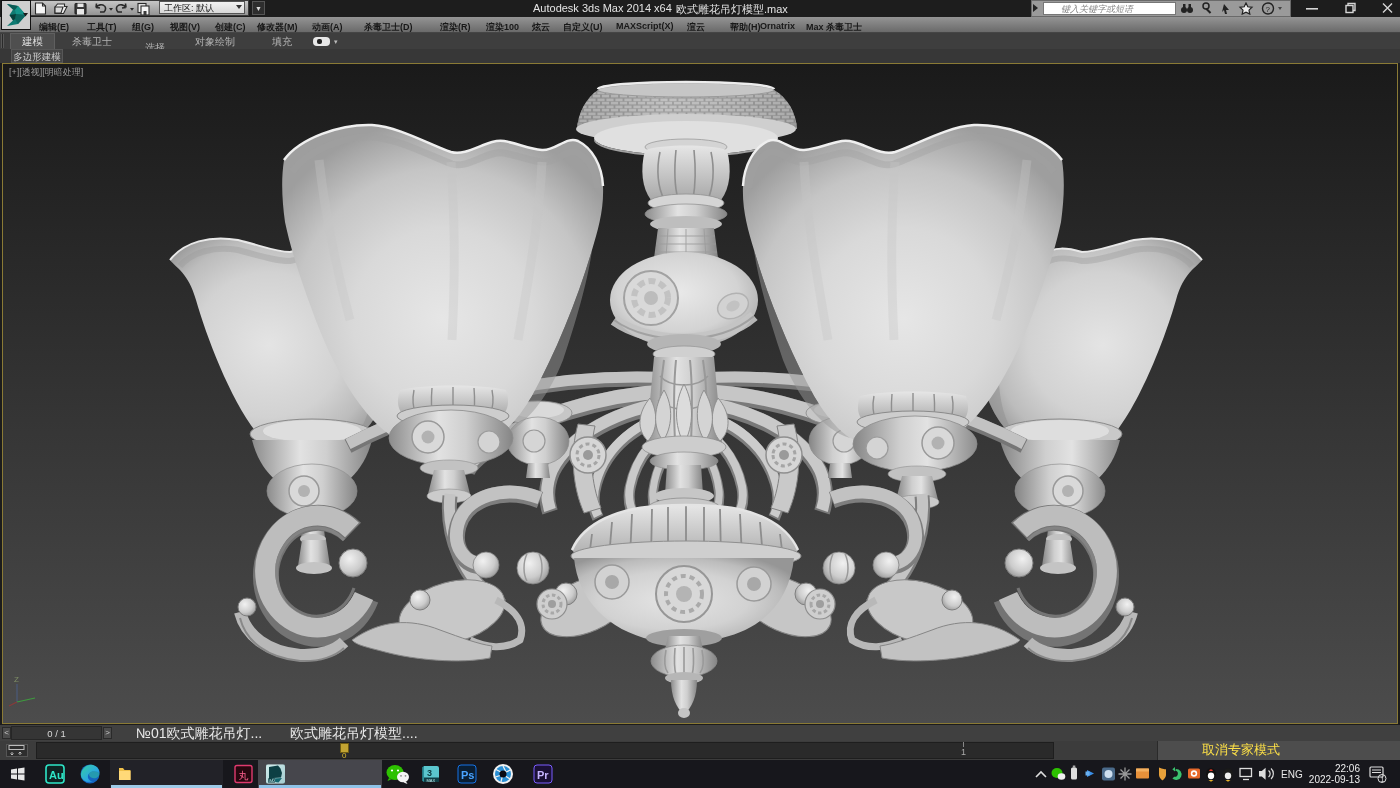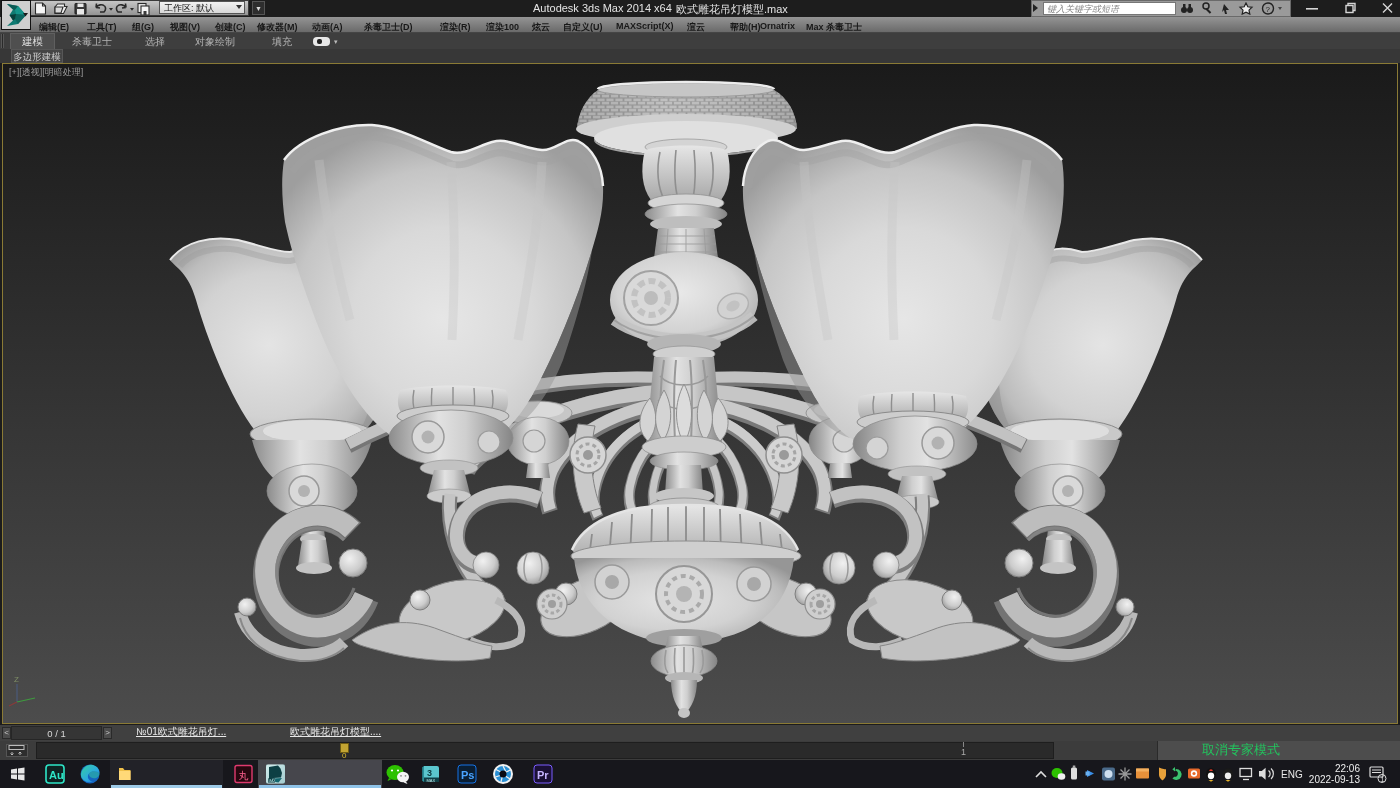--- a/index.html
+++ b/index.html
@@ -44,26 +44,26 @@
 #timeline { left:0; top:725px; width:1400px; height:16px; background:#404040; }
 .tbtn { position:absolute; top:2px; width:9px; height:12px; background:#4c4c4c;
   border:1px solid #2a2a2a; color:#c9c9c9; font-size:8px; line-height:10px; text-align:center; }
 #framebox { left:11px; top:1px; width:91px; height:14px; background:#353535;
   border:1px solid #262626; color:#d8d8d8; font-size:9.5px; line-height:13px; text-align:center; }
 
 #trackrow { left:0; top:741px; width:1400px; height:19px; background:#3c3c3c; }
 #track { left:36px; top:1px; width:1018px; height:17px; background:#2a2a2a;
   border:1px solid #1e1e1e; }
 #expertbtn { left:1157px; top:0px; width:243px; height:19px; background:#4d4d4d;
-  border-left:1px solid #2a2a2a; color:#22c55e; font-size:13px; line-height:18px;
+  border-left:1px solid #2a2a2a; color:#fde047; font-size:13px; line-height:18px;
   text-align:left; padding-left:44px; }
 
 
 #taskbar { left:0; top:760px; width:1400px; height:28px; background:#17171c; }
-.tklabel { position:absolute; color:#e8e8e8; font-size:10px; white-space:nowrap; top:725px;text-decoration:underline; }
+.tklabel { position:absolute; color:#e8e8e8; font-size:14px; white-space:nowrap; top:725px; }
 #clock { right:40px; top:763px; color:#eee; font-size:10px; text-align:right; line-height:11px; }
 </style>
 </head>
 <body>
 <div id="root">
 
   <div class="abs" id="titlebar"></div>
   <div class="abs" id="qat"></div>
   <div class="abs" id="logo"></div>
   <svg class="abs" style="left:3px;top:2px;z-index:6" width="27" height="27" viewBox="0 0 27 27">
@@ -96,21 +96,21 @@
     <path d="M96,6 l4,0 -2,2.8 z" fill="#2a2a2a"></path>
   </svg>
   <div class="abs" id="wsbox">工作区: 默认</div>
   <div class="abs" style="left:236px;top:5px;width:0;height:0;border-top:4px solid #333;border-left:3px solid transparent;border-right:3px solid transparent;z-index:4"></div>
   <div class="abs" id="wsarrow">▼</div>
   <div class="abs ttext" style="left:533px">Autodesk 3ds Max  2014 x64</div>
   <div class="abs ttext" style="left:676px">欧式雕花吊灯模型.max</div>
 
   <div class="abs" style="left:1031px;top:0;width:260px;height:17px;background:#9a9a9a;border:1px solid #6a6a6a"></div>
   <div class="abs" style="left:1033px;top:4px;width:0;height:0;border-left:5px solid #222;border-top:4px solid transparent;border-bottom:4px solid transparent"></div>
-  <div class="abs" style="left:1043px;top:2px;width:133px;height:13px;background:#fff;border:1px solid #777;color:#888;font-size:9px;font-style:italic;line-height:12px;padding-left:3px">键入关键字或短语</div>
+  <div class="abs" style="left:1043px;top:2px;width:133px;height:13px;background:#fff;border:1px solid #777;color:#888;font-size:9px;font-style:italic;line-height:12px;padding-left:17px">键入关键字或短语</div>
   <svg class="abs" style="left:1180px;top:2px" width="110" height="13" viewBox="0 0 110 13">
     <g fill="#222">
       <circle cx="4" cy="8" r="3"></circle>
         <circle cx="10" cy="8" r="3"></circle>
       <rect x="3" y="2" width="2.5" height="4"></rect>
         <rect x="8.5" y="2" width="2.5" height="4"></rect>
       <circle cx="26" cy="4" r="3" fill="none" stroke="#222" stroke-width="1.5"></circle>
       <rect x="27" y="6" width="6" height="2" transform="rotate(45 27 6)"></rect>
       <path d="M44,2 l5,6 -3,0 1,4 -2,0 -1,-4 -2,2 z"></path>
       <path d="M66,1 l1.8,3.8 4.2,.5 -3,2.8 .8,4 -3.8,-2 -3.8,2 .8,-4 -3,-2.8 4.2,-.5 z" fill="#ededed" stroke="#222" stroke-width="1.2"></path>
@@ -145,21 +145,21 @@
   <div class="mi" style="left:616px">MAXScript(X)</div>
   <div class="mi" style="left:687px">渲云</div>
   <div class="mi" style="left:730px">帮助(H)</div>
   <div class="mi" style="left:760px">Ornatrix</div>
   <div class="mi" style="left:806px">Max 杀毒卫士</div>
 
   <div class="abs" id="ribbon1"></div>
   <div class="abs" style="left:1px;top:34px;width:3px;height:14px;background:repeating-linear-gradient(90deg,#585858 0 1px,#2a2a2a 1px 2px)"></div>
   <div class="abs" id="tabactive" style="left:10px;top:33px">建模</div>
   <div class="rtab" style="left:72px;top:35px">杀毒卫士</div>
-  <div class="rtab" style="left:145px;top:35px">选择</div>
+  <div class="rtab" style="left:145px;top:41px">选择</div>
   <div class="rtab" style="left:195px;top:35px">对象绘制</div>
   <div class="rtab" style="left:272px;top:35px">填充</div>
   <div class="abs" style="left:313px;top:37px;width:17px;height:9px;background:#e8e8e8;border-radius:4px"></div>
   <div class="abs" style="left:317px;top:39px;width:5px;height:5px;background:#222;border-radius:2px"></div>
   <div class="abs" style="left:334px;top:38px;color:#bbb;font-size:7px">▾</div>
   <div class="abs" id="ribbon2"></div>
   <div class="abs" id="polytab" style="left:11px;top:49px">多边形建模</div>
 
   <div class="abs" id="viewport"></div>
   <svg class="abs" style="left:3px;top:64px" width="1394" height="659" viewBox="0 0 1394 659" id="vpsvg">

